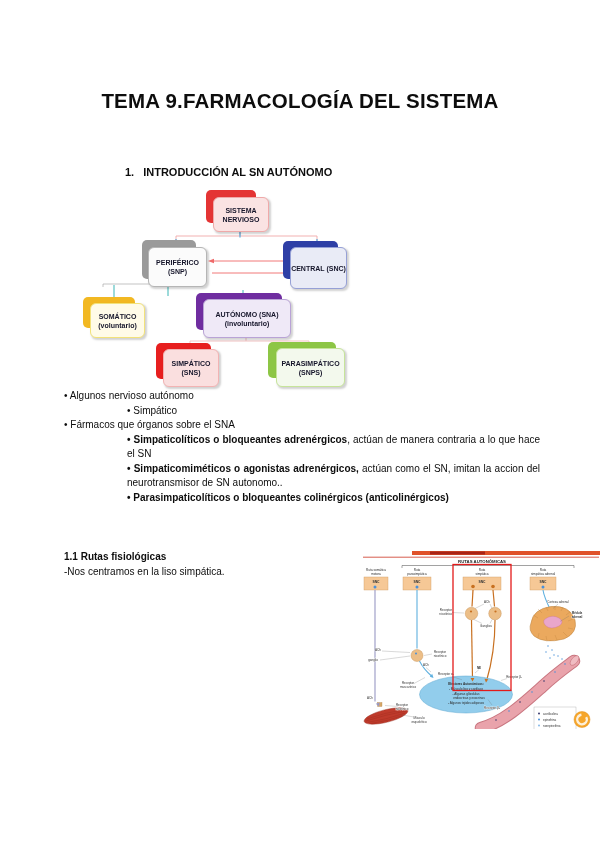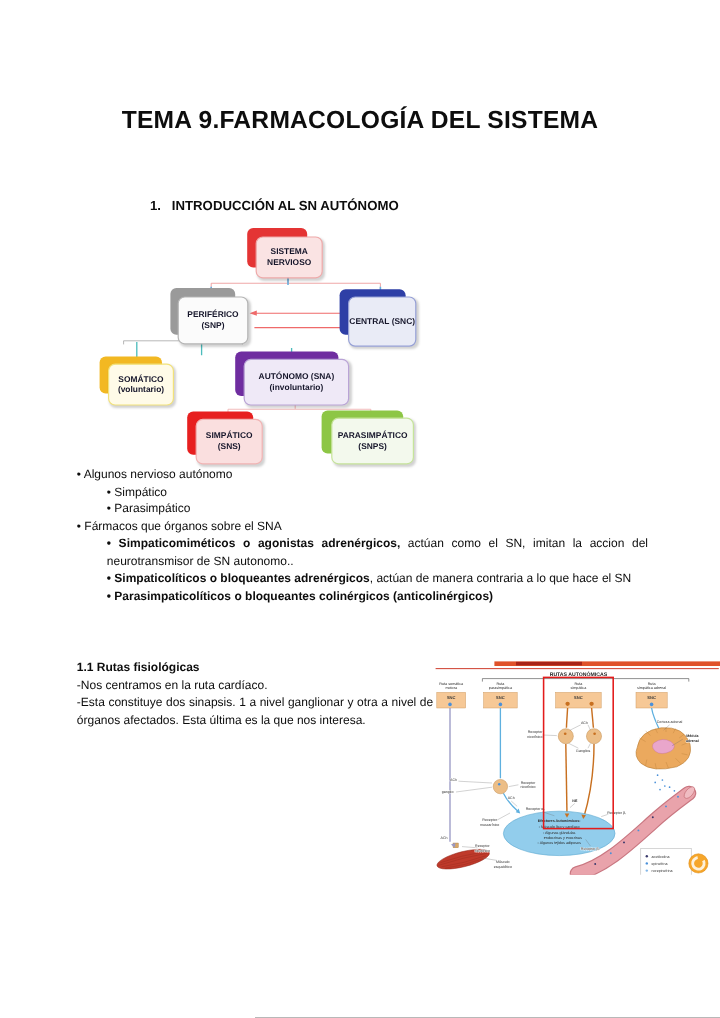--- a/index.html
+++ b/index.html
@@ -21,21 +21,21 @@
   .n-sistema .node-back{background:#e43434}.n-sistema .node-front{background:#fae3e3;border-color:#efa9a9}
   .n-periferico .node-back{background:#9a9a9a}.n-periferico .node-front{background:#fbfbfb;border-color:#b5b5b5}
   .n-central .node-back{background:#2e3fa6}.n-central .node-front{background:#e9ebf6;border-color:#96a0d6}
   .n-autonomo .node-back{background:#6f2da0}.n-autonomo .node-front{background:#efe9f7;border-color:#b9a3d6}
   .n-somatico .node-back{background:#f2b822}.n-somatico .node-front{background:#fffbe8;border-color:#f2e27a}
   .n-simpatico .node-back{background:#e71f1f}.n-simpatico .node-front{background:#fadfdf;border-color:#f2b3b3}
   .n-parasimpatico .node-back{background:#8dc645}.n-parasimpatico .node-front{background:#f3f9ed;border-color:#c6e49a}
 
   
   .bullets{position:absolute;left:64px;top:389px;width:476px;font-size:10px;line-height:14.5px;}
-  .ind{margin-left:25px;}
+  .ind{margin-left:63px;}
   .just{text-align:justify;}
   .bold{font-weight:bold;}
 
   
   .s11{position:absolute;left:64px;top:550px;width:297px;font-size:10px;line-height:14.6px;}
   .s11 .head{font-weight:bold;}
   .s11 p{margin:0;text-align:justify;}
 
   
   .figure{position:absolute;left:362px;top:551px;width:238px;height:178px;}
@@ -121,35 +121,33 @@
       <div class="node-front" style="left:8px;top:6px;width:67px;height:37px;">
         <span>PARASIMPÁTICO</span>
         <span>(SNPS)</span>
       </div>
     </div>
   </div>
 
   <div class="bullets">
     <div>• Algunos nervioso autónomo</div>
     <div class="ind">• Simpático</div>
-    <div class="ind">• Parasimpático</div>
     <div>• Fármacos que órganos sobre el SNA</div>
     <div class="ind just">
+      <span class="bold">• Simpaticolíticos o bloqueantes adrenérgicos</span><span>, actúan de manera contraria a lo que hace el SN</span>
+    </div>
+    <div class="ind just">
       <span class="bold">• Simpaticomiméticos o agonistas adrenérgicos,</span><span> actúan como el SN, imitan la accion del neurotransmisor de SN autonomo..</span>
-    </div>
-    <div class="ind just">
-      <span class="bold">• Simpaticolíticos o bloqueantes adrenérgicos</span><span>, actúan de manera contraria a lo que hace el SN</span>
     </div>
     <div class="ind bold">• Parasimpaticolíticos o bloqueantes colinérgicos (anticolinérgicos)</div>
   </div>
 
   <div class="s11">
     <div class="head">1.1 Rutas fisiológicas</div>
-    <p>-Nos centramos en la ruta cardíaco.</p>
-    <p>-Esta constituye dos sinapsis. 1 a nivel ganglionar y otra a nivel de órganos afectados. Esta última es la que nos interesa.</p>
+    <p>-Nos centramos en la liso simpática.</p>
   </div>
 
   <div class="figure">
     <svg width="238" height="178" viewBox="0 0 238 178">
 
       <rect x="50" y="0" width="188" height="4" fill="#e0522a"></rect>
       <rect x="68" y="0.5" width="55" height="3" fill="#a82418"></rect>
       <line x1="1" y1="6.2" x2="237" y2="6.2" stroke="#cc3322" stroke-width="0.8"></line>
       <text x="120" y="12" text-anchor="middle" class="ftitle">RUTAS AUTONÓMICAS</text>
       <polyline points="40,17 40,14.5 212,14.5 212,17" stroke="#444" fill="none" stroke-width="0.5"></polyline>

